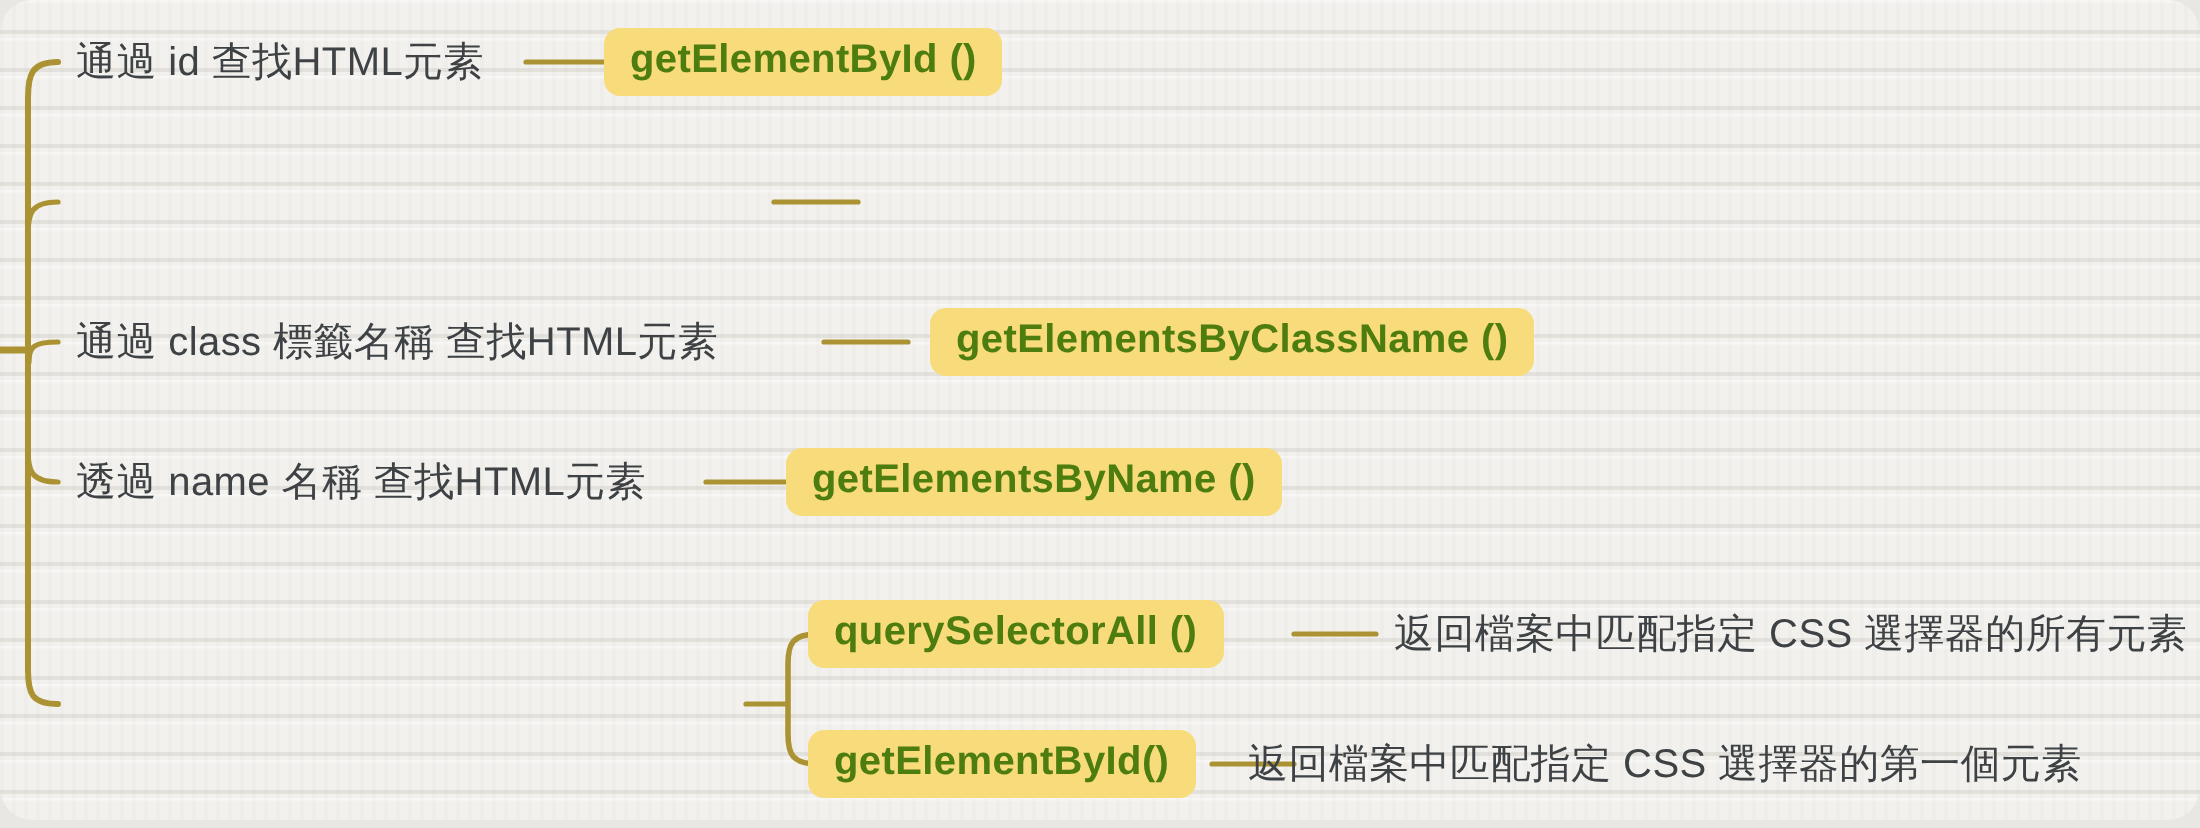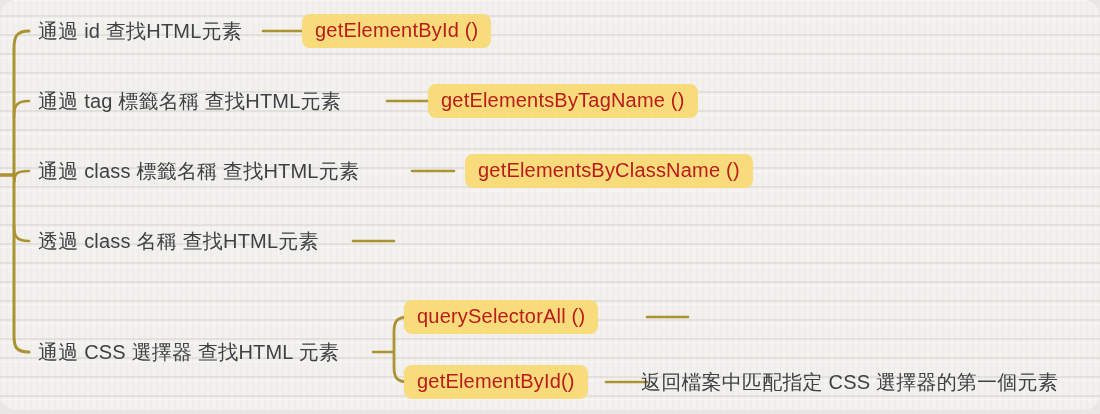--- a/index.html
+++ b/index.html
@@ -31,23 +31,23 @@
     font-size:20px;
     color:#3e4245;
     letter-spacing:0.2px;
     cursor:default;
   }
   .method{
     position:absolute;
     transform:translateY(-50%);
     white-space:nowrap;
     background:#f8db7a;
-    color:#b91c1c;
+    color:#4d7c0f;
     font-size:20px;
-    font-weight:normal;
+    font-weight:bold;
     padding:5px 13px 6px 13px;
     border-radius:8px;
     letter-spacing:0.2px;
     cursor:default;
   }
   .desc{
     position:absolute;
     transform:translateY(-50%);
     white-space:nowrap;
     font-size:20px;
@@ -79,28 +79,27 @@
     <path d="M 373 352 H 393" stroke="#ab9232" stroke-width="2.6" stroke-linecap="round"></path>
     <path d="M 409 317 C 396 317 394 322 394 332 L 394 367 C 394 377 396 382 409 382" stroke="#ab9232" stroke-width="2.8" stroke-linecap="round"></path>
 
     <path d="M 647 317 H 688" stroke="#ab9232" stroke-width="2.6" stroke-linecap="round"></path>
     <path d="M 606 382 H 647" stroke="#ab9232" stroke-width="2.6" stroke-linecap="round"></path>
   </svg>
 
   <div class="topic" style="left:38px;top:31px;">通過 id 查找HTML元素</div>
   <div class="method" style="left:302px;top:31px;">getElementById ()</div>
 
-  <div class="topic" style="left:38px;top:101px;">通過 tag 標籤名稱 查找HTML元素</div>
-  <div class="method" style="left:428px;top:101px;">getElementsByTagName ()</div>
 
   <div class="topic" style="left:38px;top:171px;">通過 class 標籤名稱 查找HTML元素</div>
   <div class="method" style="left:453px;top:171px;margin-left:12px;">getElementsByClassName ()</div>
 
-  <div class="topic" style="left:38px;top:241px;">透過 class 名稱 查找HTML元素</div>
+  <div class="topic" style="left:38px;top:241px;">透過 name 名稱 查找HTML元素</div>
+  <div class="method" style="left:393px;top:241px;">getElementsByName ()</div>
 
-  <div class="topic" style="left:38px;top:352px;">通過 CSS 選擇器 查找HTML 元素</div>
 
   <div class="method" style="left:404px;top:317px;text-align:center;">querySelectorAll ()</div>
+  <div class="desc" style="left:697px;top:317px;">返回檔案中匹配指定 CSS 選擇器的所有元素</div>
 
   <div class="method" style="left:404px;top:382px;">getElementById()</div>
-  <div class="desc" style="left:624px;top:382px;margin-left:17px;">返回檔案中匹配指定 CSS 選擇器的第一個元素</div>
+  <div class="desc" style="left:624px;top:382px;">返回檔案中匹配指定 CSS 選擇器的第一個元素</div>
 
 </div>
 
 </body></html>

